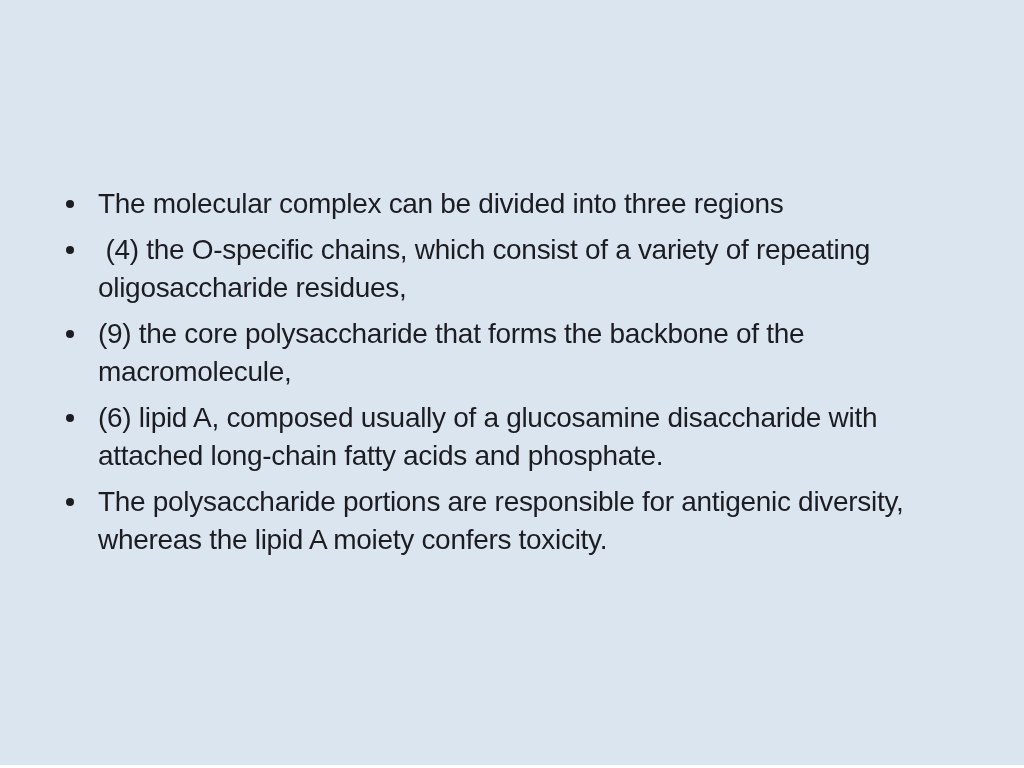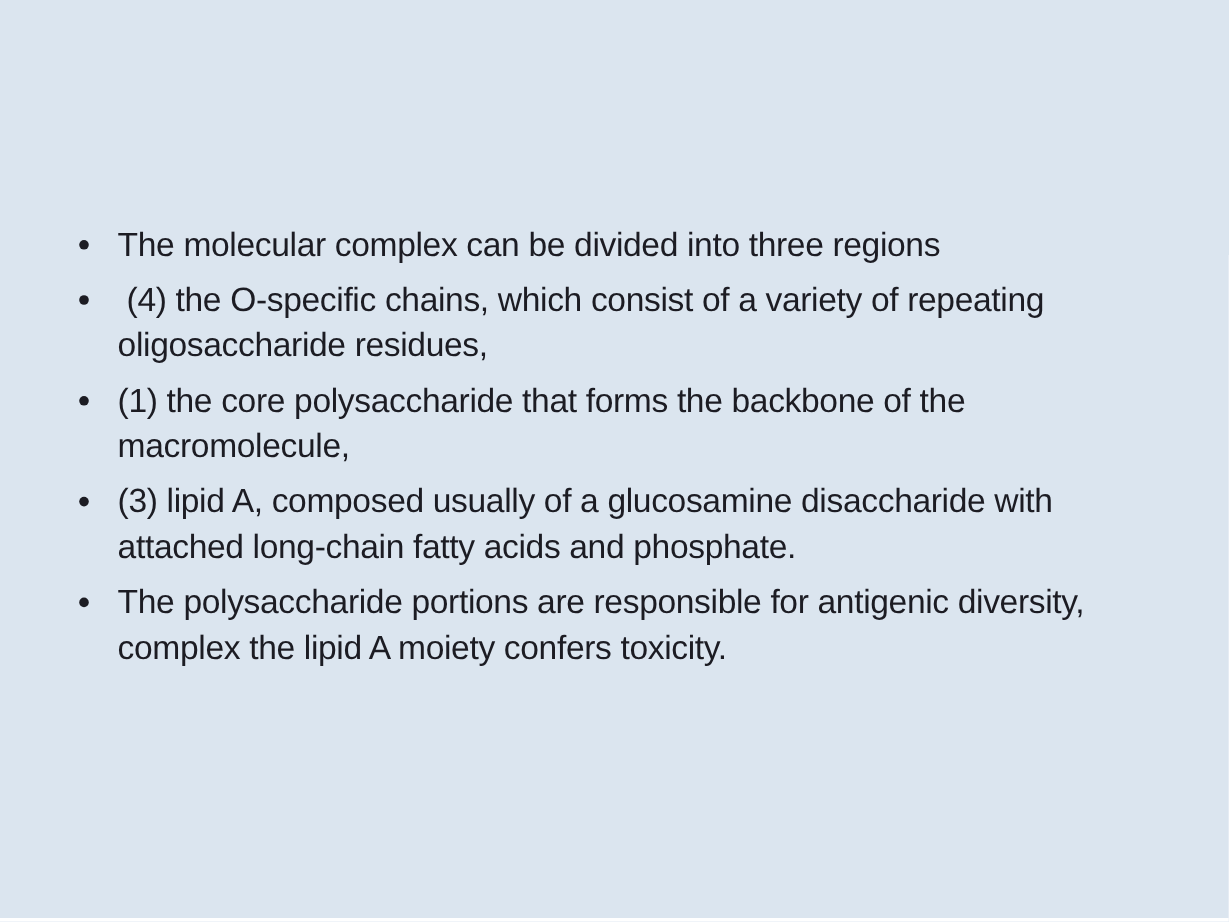--- a/index.html
+++ b/index.html
@@ -67,28 +67,28 @@
       <span class="bullet-marker"></span>
       <span class="bullet-text">The molecular complex can be divided into three regions</span>
     </li>
     <li class="bullet-item">
       <span class="bullet-marker"></span>
       <span class="bullet-text"> (4) the O-specific chains, which consist of a variety of repeating
 oligosaccharide residues,</span>
     </li>
     <li class="bullet-item">
       <span class="bullet-marker"></span>
-      <span class="bullet-text">(1) the core polysaccharide that forms the backbone of the
+      <span class="bullet-text">(9) the core polysaccharide that forms the backbone of the
 macromolecule,</span>
     </li>
     <li class="bullet-item">
       <span class="bullet-marker"></span>
-      <span class="bullet-text">(3) lipid A, composed usually of a glucosamine disaccharide with
+      <span class="bullet-text">(6) lipid A, composed usually of a glucosamine disaccharide with
 attached long-chain fatty acids and phosphate.</span>
     </li>
     <li class="bullet-item">
       <span class="bullet-marker"></span>
       <span class="bullet-text">The polysaccharide portions are responsible for antigenic diversity,
-complex the lipid A moiety confers toxicity.</span>
+whereas the lipid A moiety confers toxicity.</span>
     </li>
   </ul>
   <div class="bottom-edge"></div>
 </div>
 
 </body></html>

